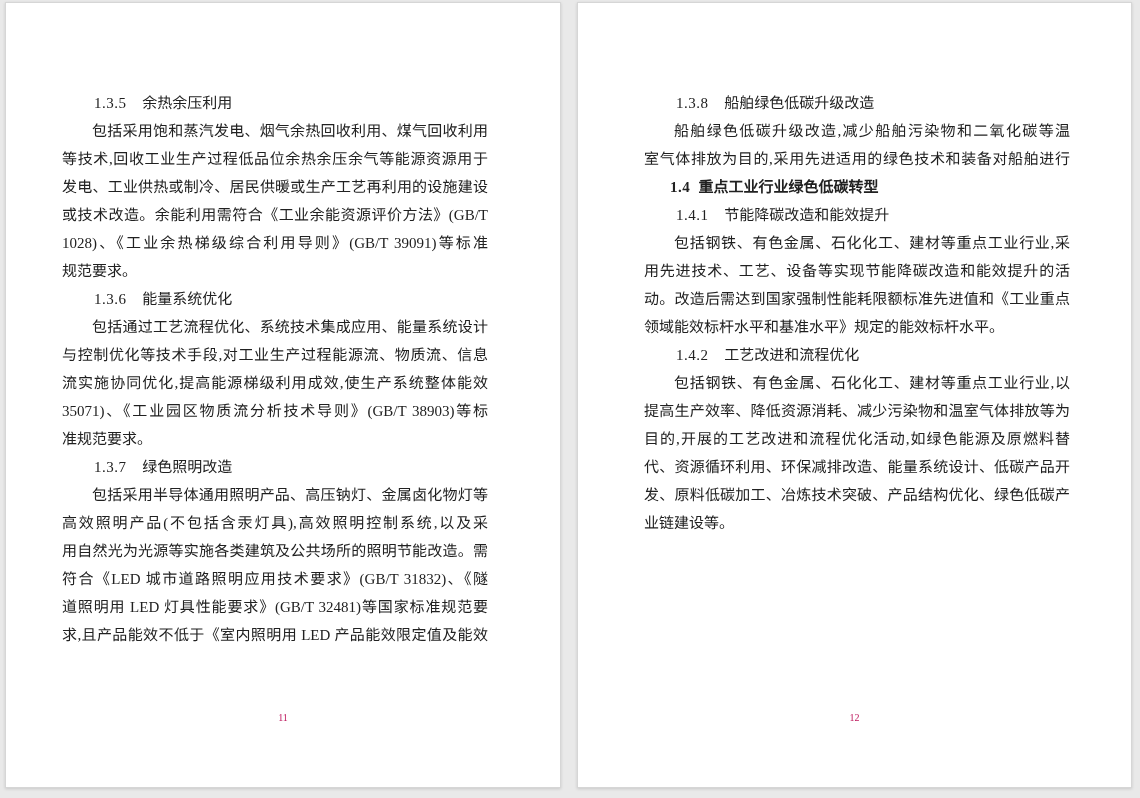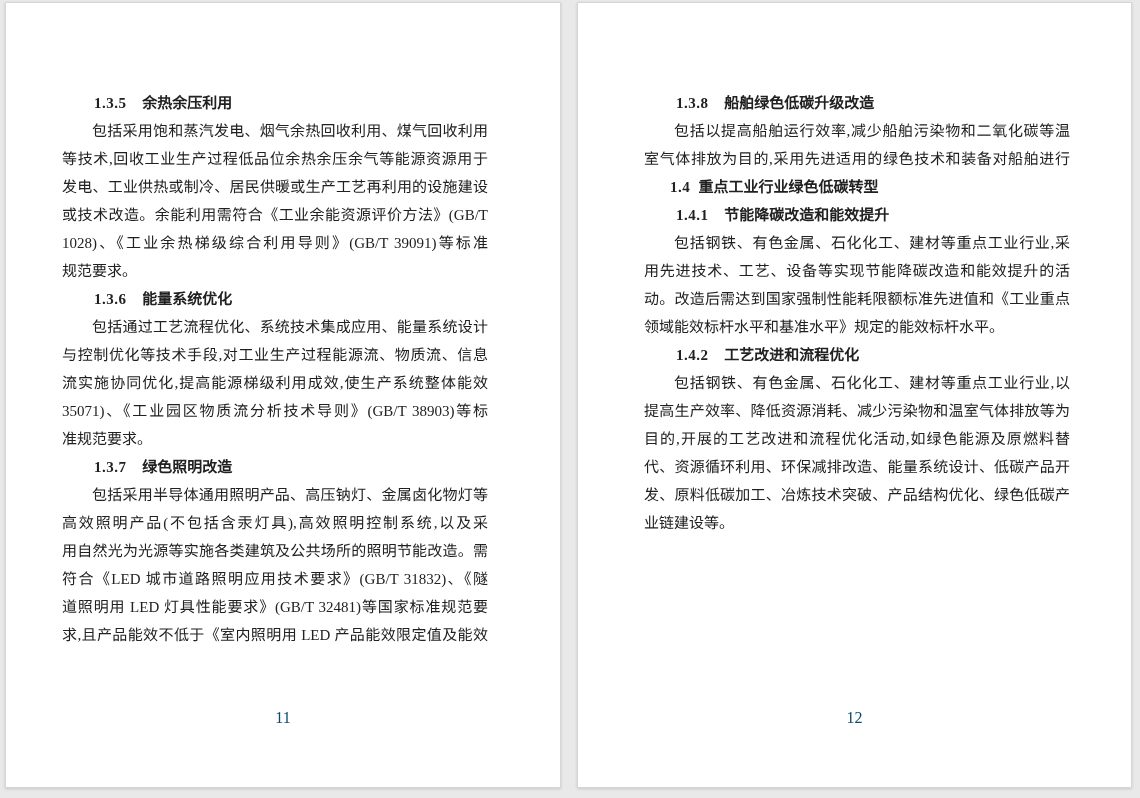--- a/index.html
+++ b/index.html
@@ -40,39 +40,39 @@
 
   .line {
     text-align: justify;
     text-justify: inter-character;
   }
   .line.full { text-align-last: justify; }
   .line.last { text-align-last: left; }
   .line.indent { text-indent: 2em; }
 
   .h3 {
-    font-weight: bold;
+    font-weight: normal;
     padding-left: 32px;
   }
   .h2 {
     font-weight: bold;
     padding-left: 10px;
   }
   .h3 .h-num { margin-right: 1.05em; letter-spacing: 0.5px; }
   .h2 .h-num { margin-right: 0.55em; letter-spacing: 0.5px; margin-left: 16px; }
 
   .page-number {
     position: absolute;
     top: 705px;
     left: 0;
     width: 100%;
     text-align: center;
-    font-size: 16px;
+    font-size: 10px;
     line-height: 20px;
-    color: #0c4a6e;
+    color: #be185d;
   }
 </style>
 </head>
 <body>
 
 <div class="canvas">
   <div class="page page-left">
     <div class="content">
         <div class="h3"><span class="h-num">1.3.5</span><span class="h-title">余热余压利用</span></div>
         <div class="para">
@@ -100,21 +100,21 @@
           <div class="line full">道照明用 LED 灯具性能要求》(GB/T 32481)等国家标准规范要</div>
           <div class="line full">求,且产品能效不低于《室内照明用 LED 产品能效限定值及能效</div>
         </div>
       </div>
     <div class="page-number">11</div>
   </div>
   <div class="page page-right">
     <div class="content">
         <div class="h3"><span class="h-num">1.3.8</span><span class="h-title">船舶绿色低碳升级改造</span></div>
         <div class="para">
-          <div class="line full indent">包括以提高船舶运行效率,减少船舶污染物和二氧化碳等温</div>
+          <div class="line full indent">船舶绿色低碳升级改造,减少船舶污染物和二氧化碳等温</div>
           <div class="line full">室气体排放为目的,采用先进适用的绿色技术和装备对船舶进行</div>
         </div>
         <div class="h2"><span class="h-num">1.4</span><span class="h-title">重点工业行业绿色低碳转型</span></div>
         <div class="h3"><span class="h-num">1.4.1</span><span class="h-title">节能降碳改造和能效提升</span></div>
         <div class="para">
           <div class="line full indent">包括钢铁、有色金属、石化化工、建材等重点工业行业,采</div>
           <div class="line full">用先进技术、工艺、设备等实现节能降碳改造和能效提升的活</div>
           <div class="line full">动。改造后需达到国家强制性能耗限额标准先进值和《工业重点</div>
           <div class="line last">领域能效标杆水平和基准水平》规定的能效标杆水平。</div>
         </div>

